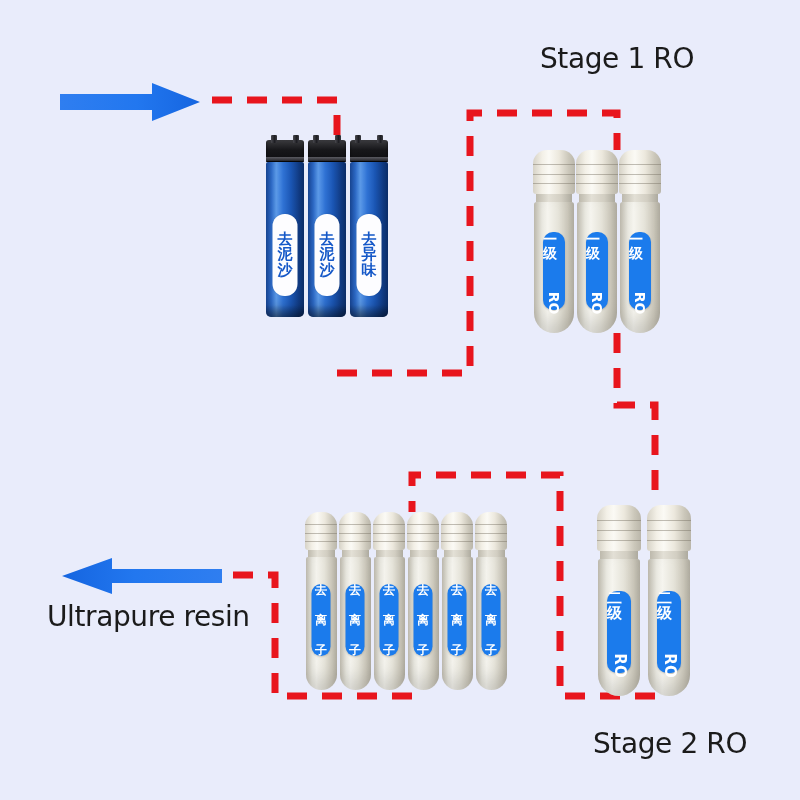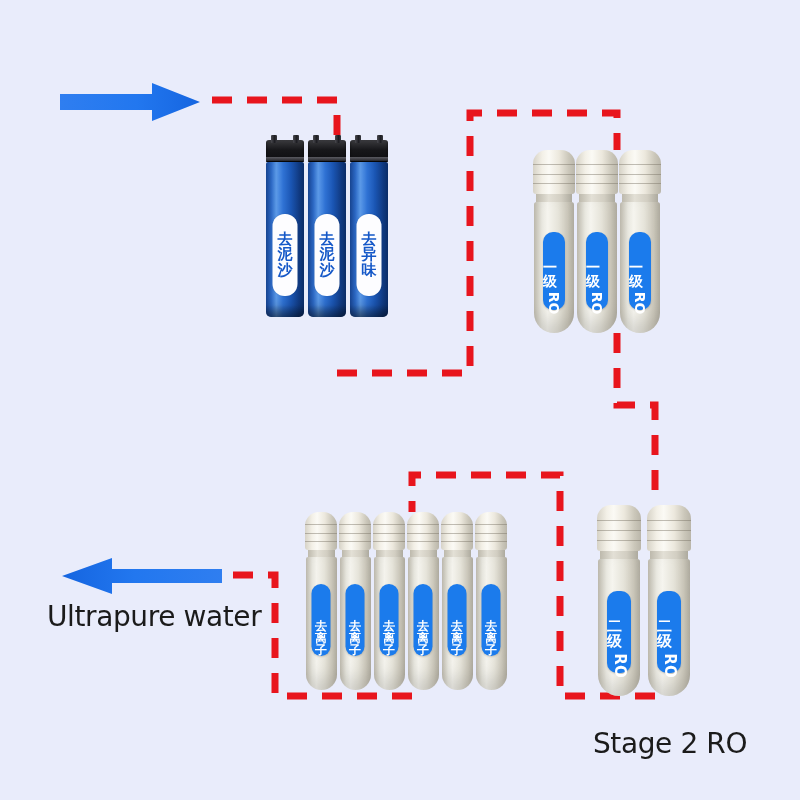--- a/index.html
+++ b/index.html
@@ -92,21 +92,21 @@
   }
   .c-body{
     position:relative;margin:0 auto;
     background:linear-gradient(90deg,#c8c4b7 0%,#ecebe3 20%,#f6f5ef 34%,#e6e4da 60%,#cfcbbe 84%,#b9b5a8 100%);
     border-radius:3px 3px 22px 22px;
     box-shadow:inset 0 -10px 16px rgba(0,0,0,.13);
   }
   .c-label{
     position:absolute;left:50%;transform:translateX(-50%);
     background:#1b7bec;border-radius:10px;
-    display:flex;flex-direction:column;align-items:center;justify-content:flex-end;
+    display:flex;flex-direction:column;align-items:center;justify-content:space-between;
     box-shadow:0 1px 2px rgba(0,0,0,.18);
   }
   .c-label span{
     display:block;color:#ffffff;font-weight:700;
     font-family:"DejaVu Sans","Liberation Sans",sans-serif;
     line-height:1.0;
   }
   .c-label span.rot{transform:rotate(90deg);letter-spacing:0px;}
 </style>
 </head>
@@ -122,21 +122,22 @@
       <path d="M 337 373 L 470 373 L 470 113 L 617 113 L 617 150"></path>
 
       <path d="M 617 333 L 617 405 L 655 405 L 655 500"></path>
 
       <path d="M 655 696 L 560 696 L 560 475 L 412 475 L 412 512"></path>
 
       <path d="M 412 696 L 275 696 L 275 575 L 222 575"></path>
     </g>
   </svg>
 
-  <div class="hdr" style="left:47px;top:600px;">Ultrapure water</div>
+  <div class="hdr" style="left:540px;top:42px;">Stage 1 RO</div>
+  <div class="hdr" style="left:47px;top:600px;">Ultrapure resin</div>
   <div class="hdr" style="left:593px;top:727px;">Stage 2 RO</div>
 
   <svg class="arrow" style="left:60px;top:83px;" width="140" height="38" viewBox="0 0 140 38" xmlns="http://www.w3.org/2000/svg">
     <defs>
       <linearGradient id="gRight" x1="0" y1="0" x2="1" y2="0">
         <stop offset="0" stop-color="#2f7ef0"></stop>
         <stop offset="0.55" stop-color="#2277ef"></stop>
         <stop offset="1" stop-color="#1565e0"></stop>
       </linearGradient>
     </defs>

